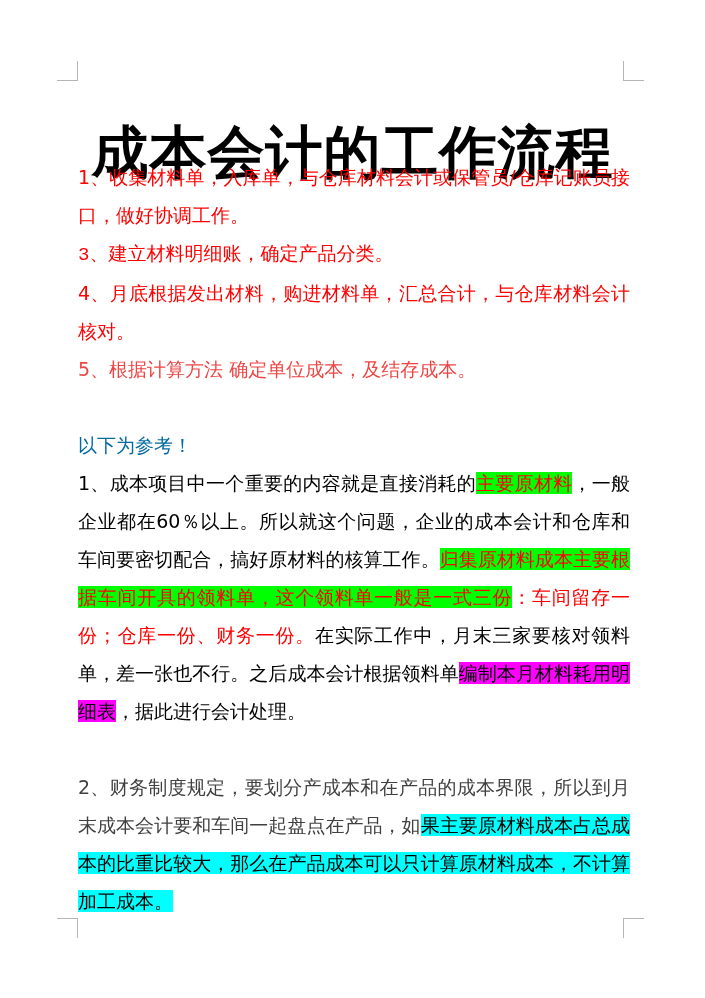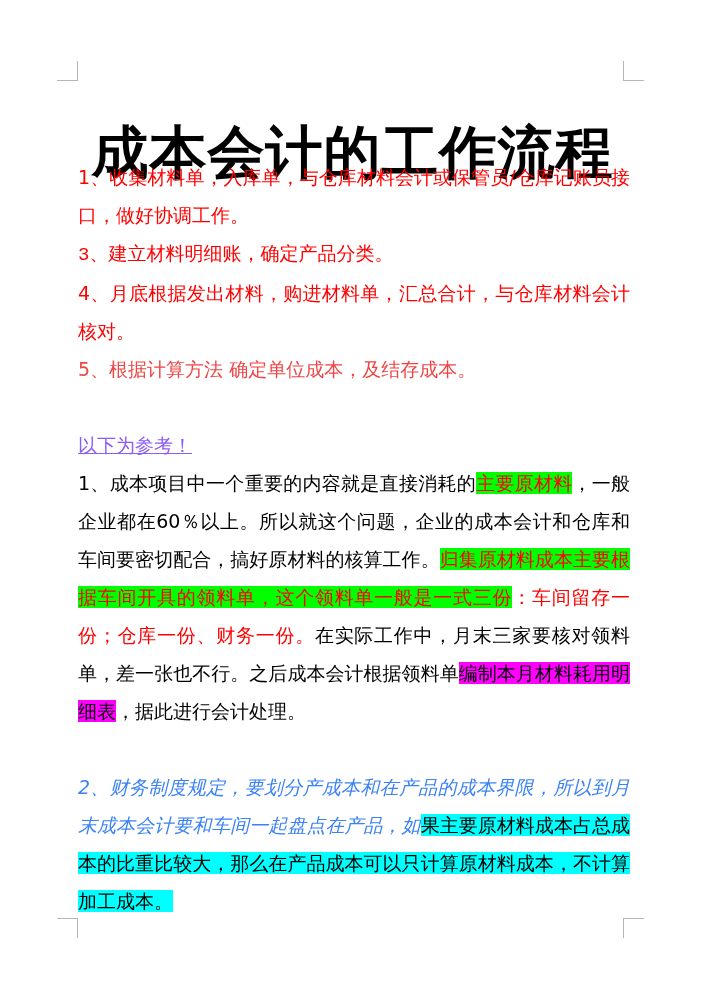--- a/index.html
+++ b/index.html
@@ -72,18 +72,18 @@
   <div class="crop br"></div>
 
   <h1 class="doc-title">成本会计的工作流程</h1>
 
   <div class="doc-body">
       <p><span style="color: rgb(255, 0, 0);">1、收集材料单，入库单，与仓库材料会计或保管员/仓库记账员接口，做好协调工作。</span></p>
       <p><span style="color: rgb(255, 0, 0); font-family: Liberation Mono, monospace;">3、建立材料明细账，确定产品分类。</span></p>
       <p><span style="color: rgb(255, 0, 0);">4、月底根据发出材料，购进材料单，汇总合计，与仓库材料会计核对。</span></p>
       <p><span style="color: #ef4444;">5、根据计算方法 确定单位成本，及结存成本。</span></p>
       <p class="blank"></p>
-      <p><span style="color: #8b5cf6; text-decoration: underline;">以下为参考！</span></p>
+      <p><span style="color: #0369a1;">以下为参考！</span></p>
       <p><span style="color: rgb(0, 0, 0);">1、成本项目中一个重要的内容就是直接消耗的</span><span style="color: rgb(255, 0, 0); background-color: rgb(0, 255, 0);">主要原材料</span><span style="color: rgb(0, 0, 0);">，一般企业都在60％以上。所以就这个问题，企业的成本会计和仓库和车间要密切配合，搞好原材料的核算工作。</span><span style="color: rgb(255, 0, 0); background-color: rgb(0, 255, 0);">归集原材料成本主要根据车间开具的领料单，这个领料单一般是一式三份</span><span style="color: rgb(255, 0, 0);">：车间留存一份；仓库一份、财务一份。</span><span style="color: rgb(0, 0, 0);">在实际工作中，月末三家要核对领料单，差一张也不行。之后成本会计根据领料单</span><span style="color: rgb(0, 0, 0); background-color: rgb(255, 0, 255);">编制本月材料耗用明细表</span><span style="color: rgb(0, 0, 0);">，据此进行会计处理。</span></p>
       <p class="blank"></p>
-      <p><span style="color: #3b82f6; font-style: italic;">2、财务制度规定，要划分产成本和在产品的成本界限，所以到月末成本会计要和车间一起盘点在产品，如</span><span style="color: rgb(0, 0, 0); background-color: rgb(0, 255, 255);">果主要原材料成本占总成本的比重比较大，那么在产品成本可以只计算原材料成本，不计算加工成本。</span></p>
+      <p><span style="color: #404040;">2、财务制度规定，要划分产成本和在产品的成本界限，所以到月末成本会计要和车间一起盘点在产品，如</span><span style="color: rgb(0, 0, 0); background-color: rgb(0, 255, 255);">果主要原材料成本占总成本的比重比较大，那么在产品成本可以只计算原材料成本，不计算加工成本。</span></p>
     </div>
 </div>
 
 </body></html>

